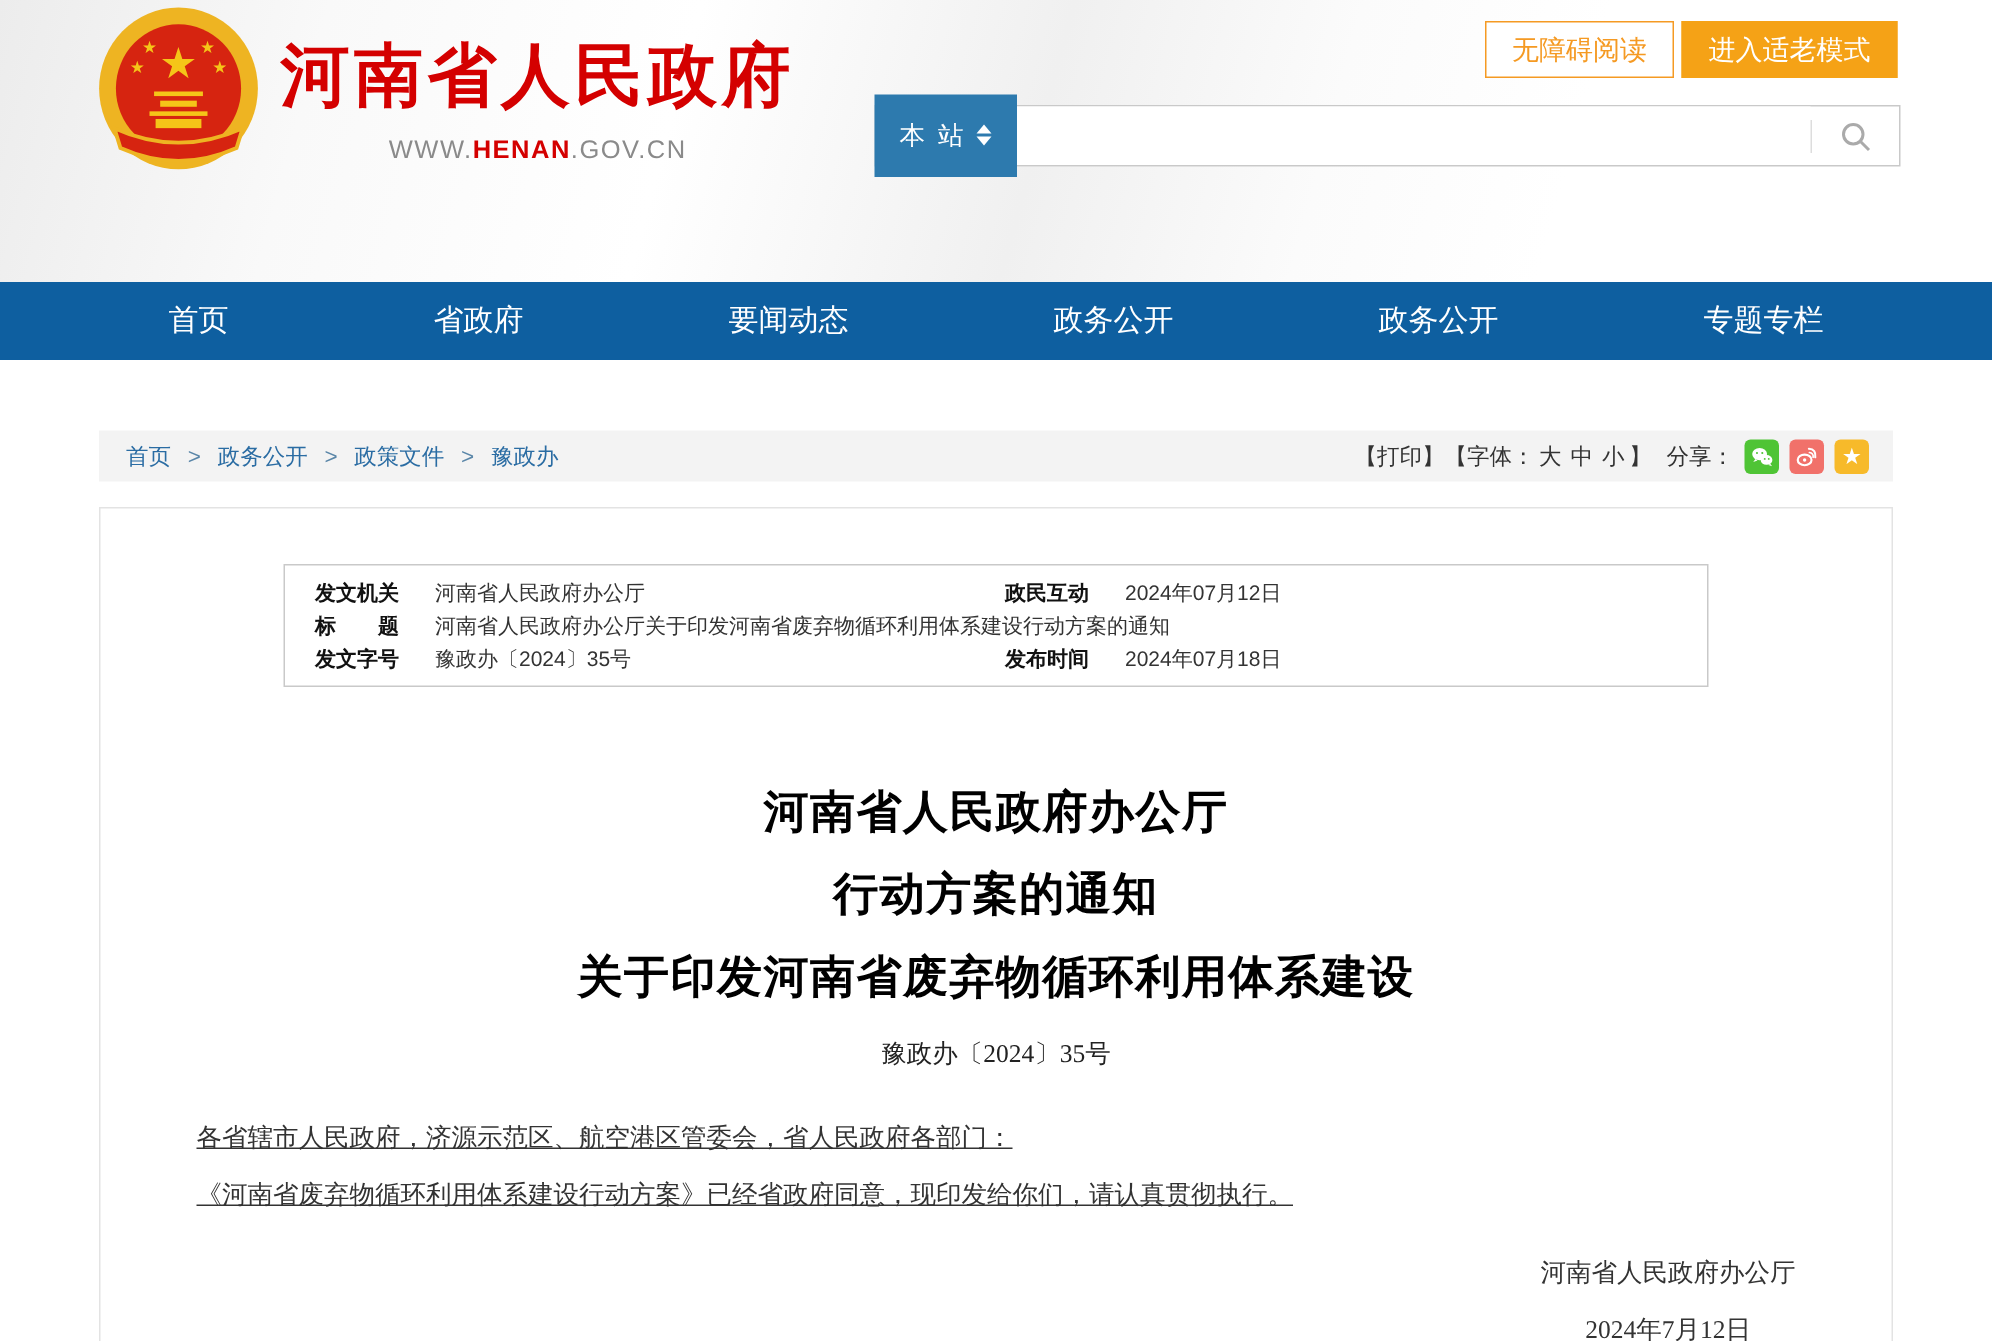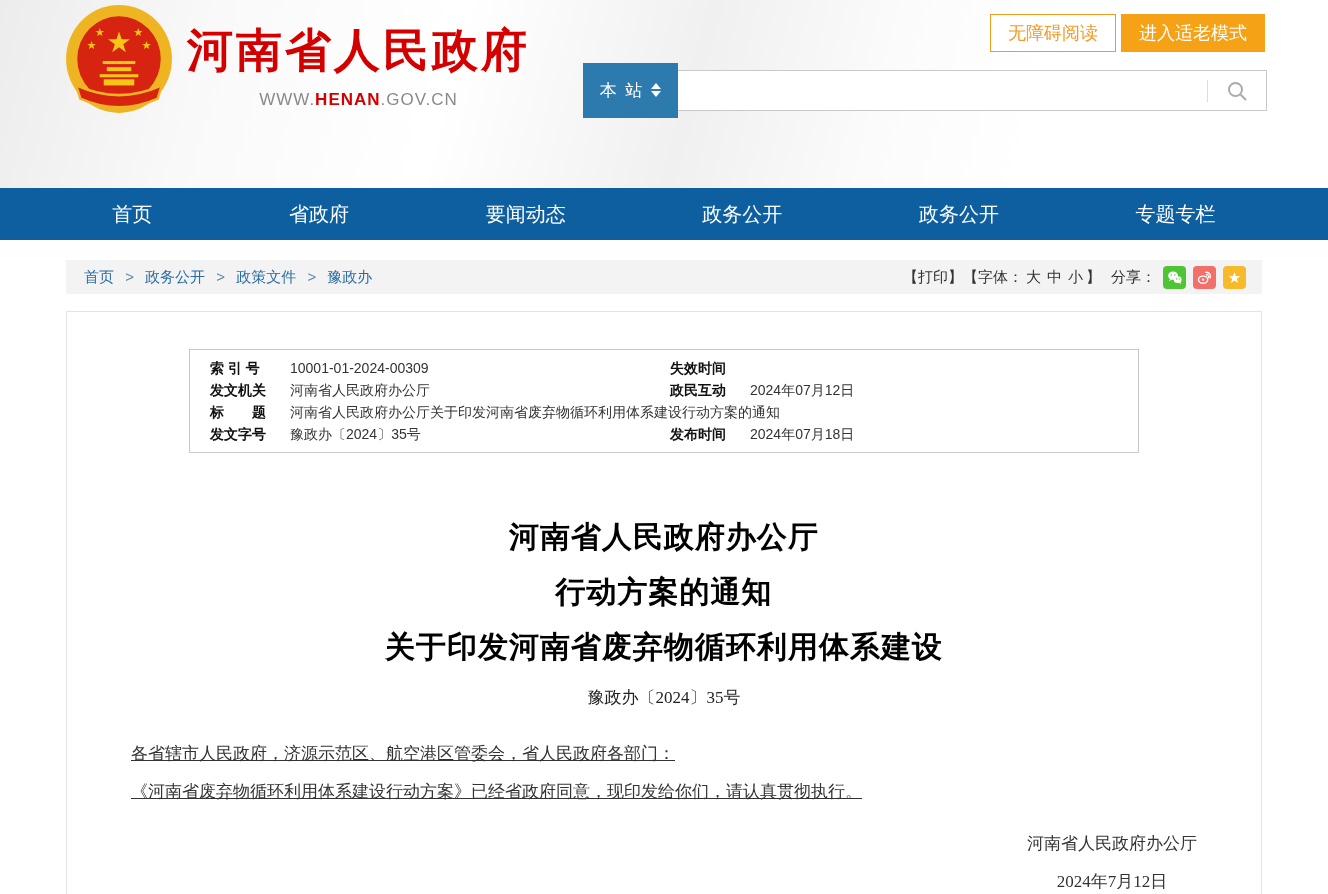--- a/index.html
+++ b/index.html
@@ -37,21 +37,21 @@
                 display:flex; align-items:center; justify-content:center; }
 
   
   .nav { height:52px; background:#0e5fa0; }
   .nav-inner { width:1240px; margin:0 auto; height:52px; display:flex; justify-content:space-around; }
   .nav a { color:#fff; font-size:20px; line-height:52px; text-decoration:none; cursor:pointer;
            padding:0 10px; }
 
   
   .container { width:1196px; margin:0 auto; }
-  .crumb-bar { margin-top:20px; height:34px; background:#f3f3f3; display:flex;
+  .crumb-bar { margin-top:47px; height:34px; background:#f3f3f3; display:flex;
                align-items:center; justify-content:space-between; padding:0 16px 0 18px; }
   .breadcrumb { font-size:15px; color:#2a6ca3; }
   .breadcrumb a { color:#2a6ca3; text-decoration:none; cursor:pointer; }
   .breadcrumb .sep { margin:0 7px; color:#5a86a8; }
   .page-tools { display:flex; align-items:center; font-size:15px; color:#333; }
   .page-tools .tool { cursor:pointer; margin-left:4px; }
   .page-tools .fsz { cursor:pointer; margin:0 3px; }
   .share-label { margin-left:10px; }
   .share-ic { width:23px; height:23px; border-radius:4px; margin-left:7px; display:inline-flex;
               align-items:center; justify-content:center; cursor:pointer; }
@@ -187,26 +187,20 @@
             <span>★</span>
           </span>
       </div>
     </div>
 
     <div class="card">
 
       <div class="meta-wrap">
         <table class="meta-table">
           <tbody>
-              <tr>
-            <th class="lab-l">索 引 号</th>
-            <td class="val-l">10001-01-2024-00309</td>
-            <th class="lab-r">失效时间</th>
-            <td></td>
-          </tr>
           <tr>
             <th class="lab-l">发文机关</th>
             <td class="val-l">河南省人民政府办公厅</td>
             <th class="lab-r">政民互动</th>
             <td>2024年07月12日</td>
           </tr>
           <tr>
             <th class="lab-l">标　　题</th>
             <td colspan="3">河南省人民政府办公厅关于印发河南省废弃物循环利用体系建设行动方案的通知</td>
           </tr>

